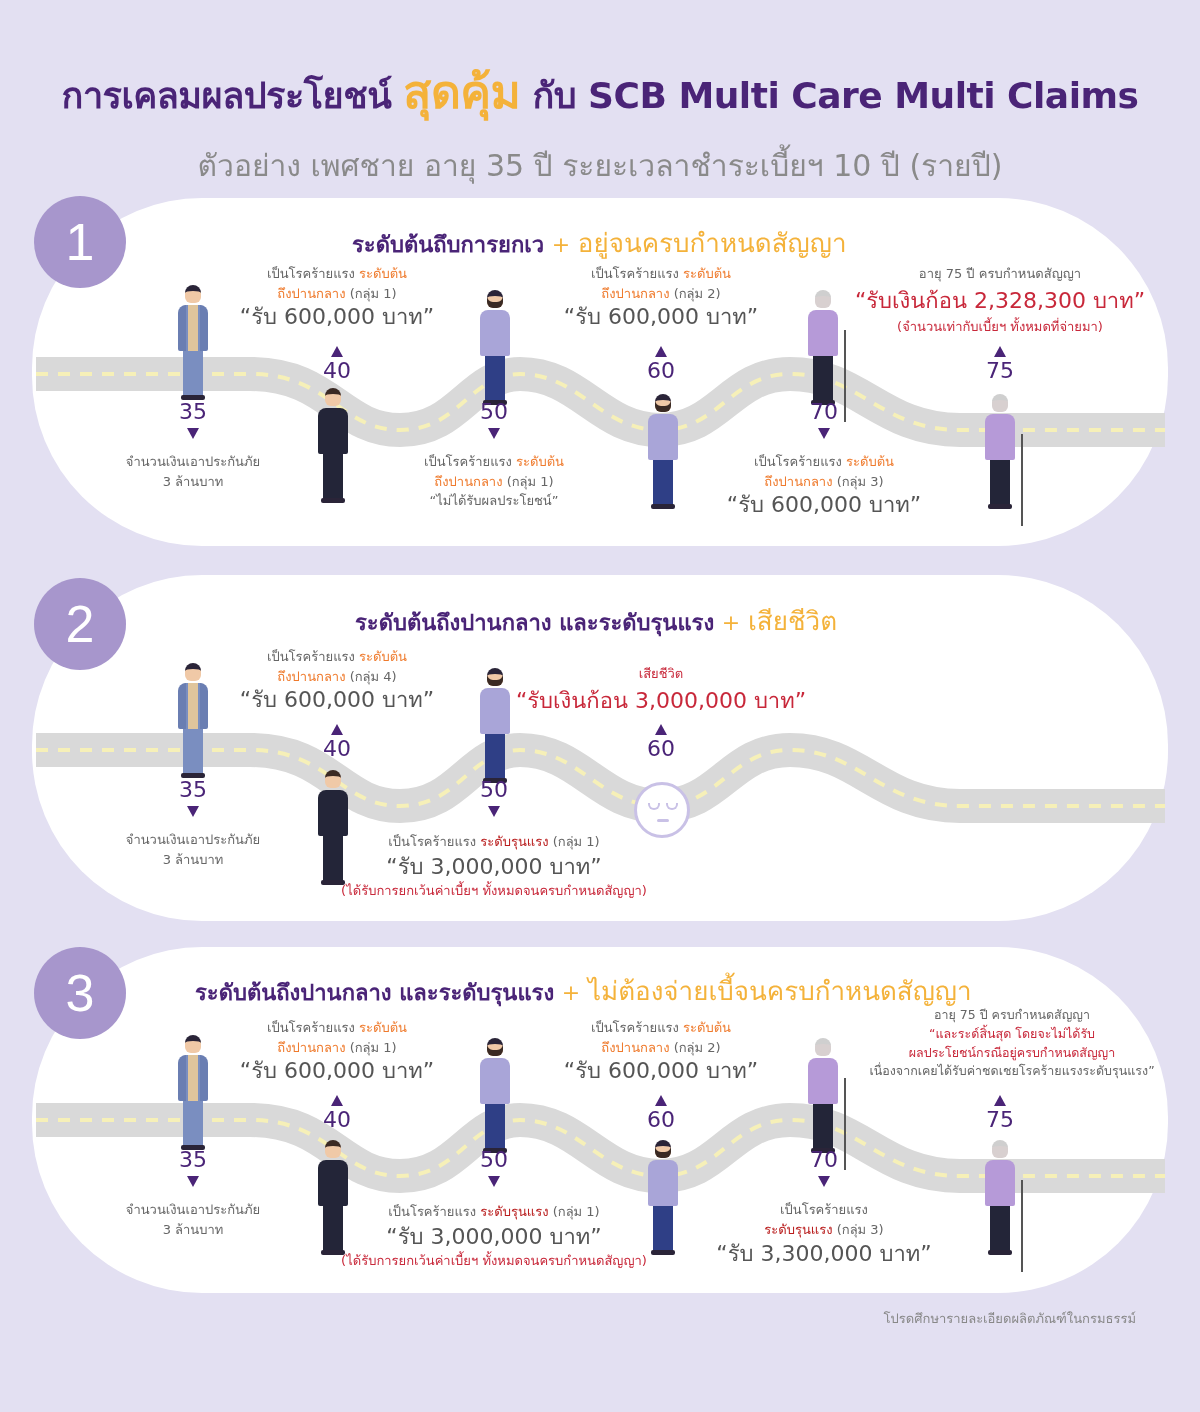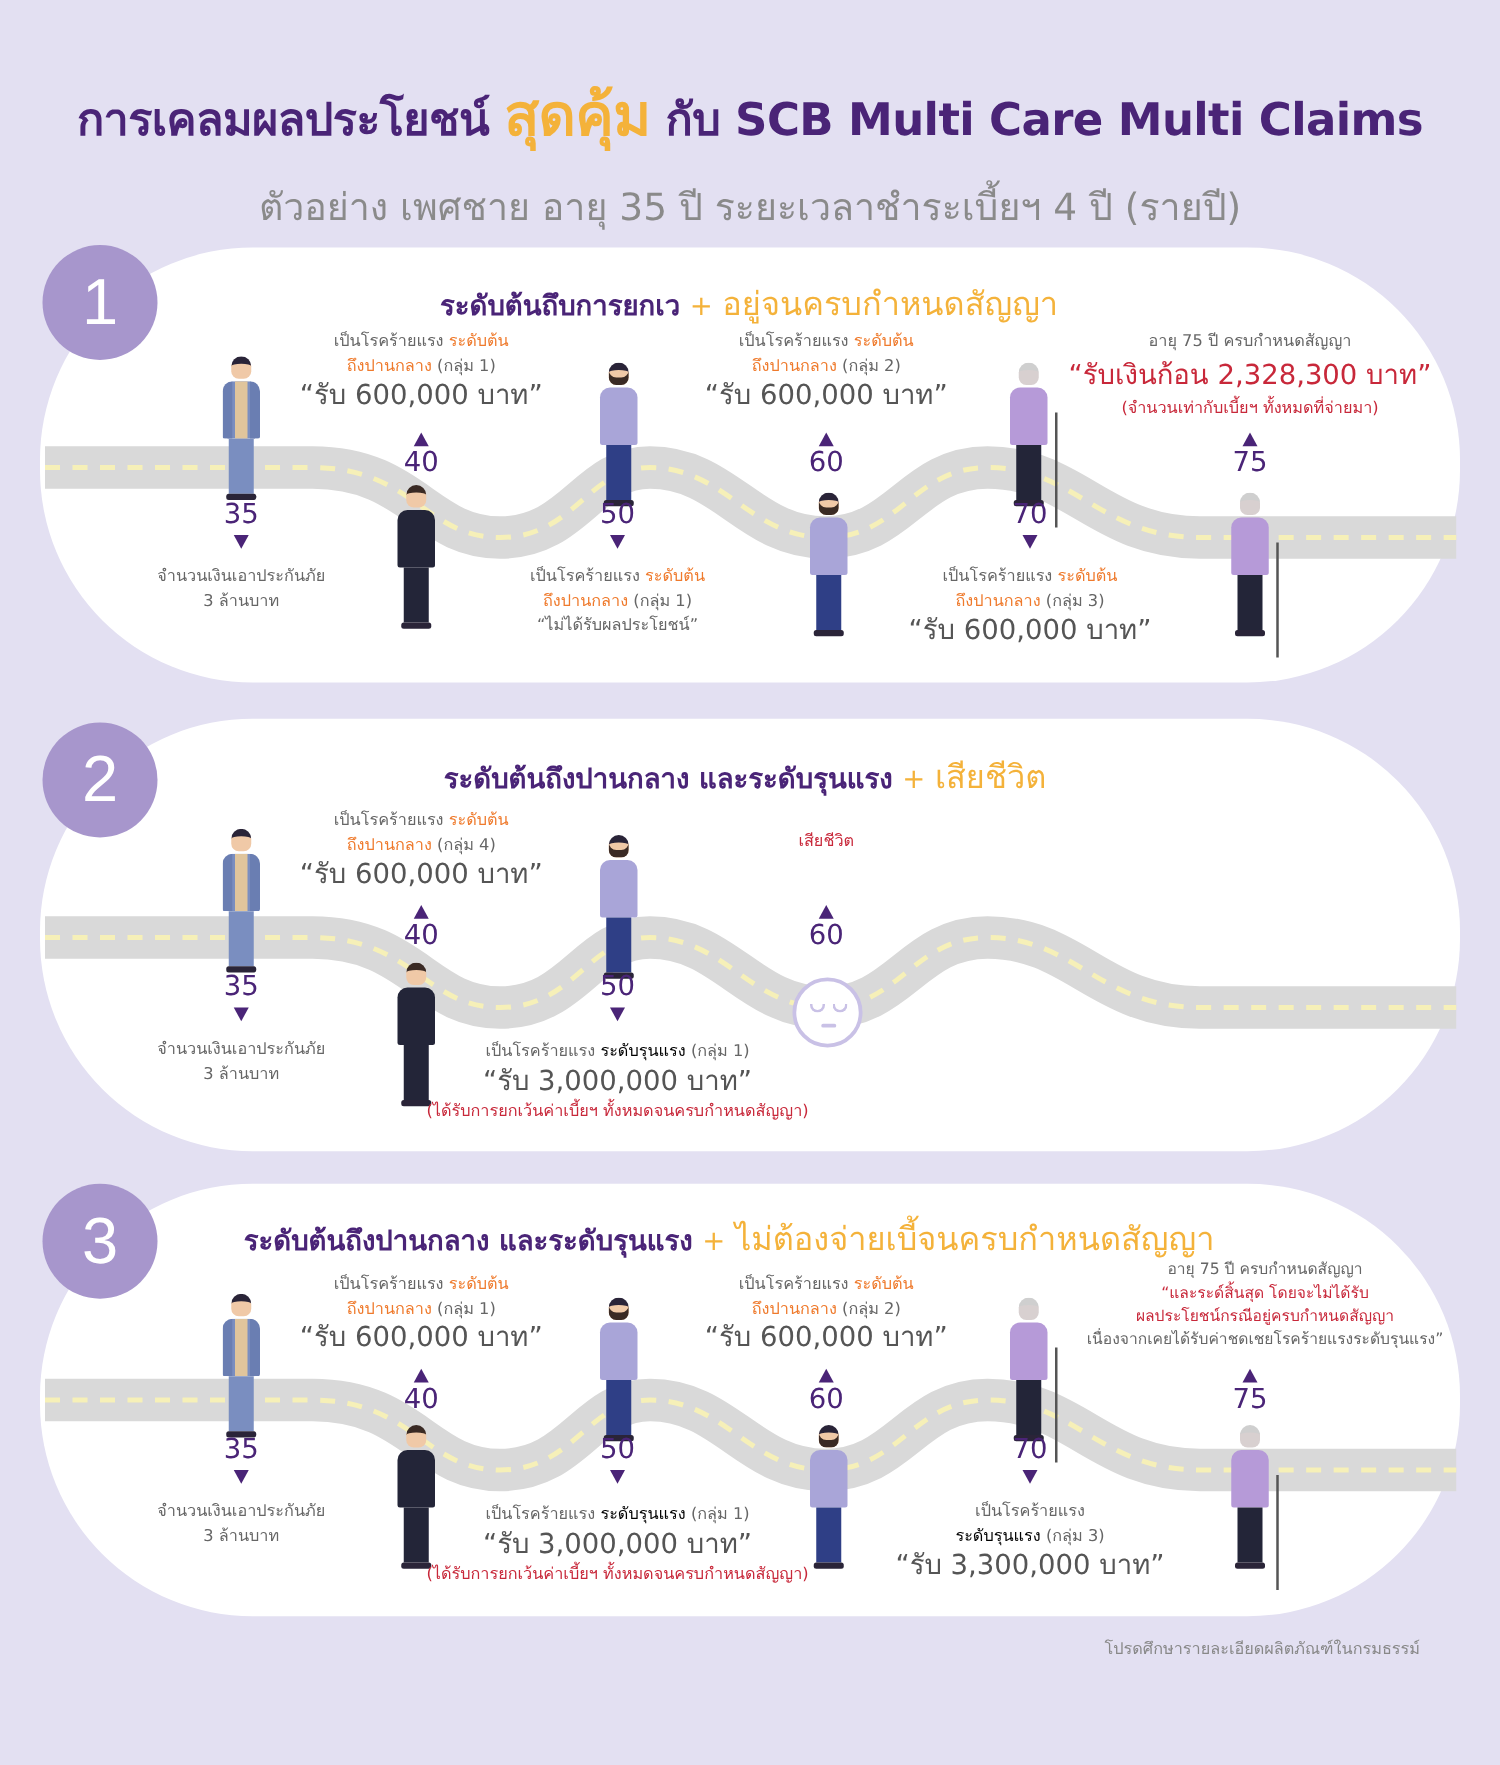--- a/index.html
+++ b/index.html
@@ -36,21 +36,21 @@
   .b3 { left: 34px; top: 947px; }
 
   .ptitle { position: absolute; font-size: 22px; font-weight: bold; color: #4a2477; white-space: nowrap; }
   .ptitle .plus { color: #f4b23a; font-weight: normal; }
   .ptitle .accent { color: #f4b23a; font-weight: normal; font-size: 26px; }
 
   svg.road { position: absolute; left: 0; pointer-events: none; }
 
   .txt { position: absolute; text-align: center; font-size: 13px; color: #666; line-height: 1.5; white-space: nowrap; transform: translateX(-50%); }
   .txt .o { color: #ef7a2c; margin-top: 37px; }
-  .txt .r { color: #000000; font-family: Liberation Mono, monospace; }
+  .txt .r { color: #b91c1c; font-family: Liberation Mono, monospace; }
   .txt .big { font-size: 22px; color: #555; line-height: 1.3; }
   .txt .bigr { font-size: 22px; color: #c8283a; }
   .txt .note { color: #c8283a; }
 
   .age { position: absolute; transform: translateX(-50%); text-align: center; color: #4a2477; font-size: 22px; line-height: 1.1; }
   .tri-up, .tri-down { width: 0; height: 0; margin: 0 auto; border-left: 6px solid transparent; border-right: 6px solid transparent; }
   .tri-up { border-bottom: 11px solid #4a2477; margin-bottom: 2px; }
   .tri-down { border-top: 11px solid #4a2477; margin-top: 4px; }
 
   .person { position: absolute; width: 30px; }
@@ -80,21 +80,21 @@
 </style>
 </head>
 <body>
 
 <div class="header">
   <div class="title">
     <span>การเคลมผลประโยชน์</span>
     <span class="hl">สุดคุ้ม</span>
     <span>กับ SCB Multi Care Multi Claims</span>
   </div>
-  <div class="subtitle">ตัวอย่าง เพศชาย อายุ 35 ปี ระยะเวลาชำระเบี้ยฯ 4 ปี (รายปี)</div>
+  <div class="subtitle">ตัวอย่าง เพศชาย อายุ 35 ปี ระยะเวลาชำระเบี้ยฯ 10 ปี (รายปี)</div>
 </div>
 
 <div class="panel p1"></div>
 <div class="badge b1">1</div>
 <div class="ptitle" style="left:352px; top:222px;">
   <span>ระดับต้นถึบการยกเว</span>
   <span class="plus">+</span>
   <span class="accent">อยู่จนครบกำหนดสัญญา</span>
 </div>
 <svg class="road" style="top:330px" width="1200" height="130">
@@ -225,20 +225,21 @@
   <div><span class="o">ถึงปานกลาง</span> <span>(กลุ่ม 4)</span></div>
   <div class="big">“รับ 600,000 บาท”</div>
 </div>
 <div class="txt" style="left:494px; top:832px">
   <div><span>เป็นโรคร้ายแรง</span> <span class="r">ระดับรุนแรง</span> <span>(กลุ่ม 1)</span></div>
   <div class="big">“รับ 3,000,000 บาท”</div>
   <div class="note">(ได้รับการยกเว้นค่าเบี้ยฯ ทั้งหมดจนครบกำหนดสัญญา)</div>
 </div>
 <div class="txt" style="left:661px; top:664px">
   <div class="note">เสียชีวิต</div>
+  <div class="bigr">“รับเงินก้อน 3,000,000 บาท”</div>
 </div>
 
 <div class="panel p3"></div>
 <div class="badge b3">3</div>
 <div class="ptitle" style="left:195px; top:970px;">
   <span>ระดับต้นถึงปานกลาง และระดับรุนแรง</span>
   <span class="plus">+</span>
   <span class="accent">ไม่ต้องจ่ายเบี้จนครบกำหนดสัญญา</span>
 </div>
 <svg class="road" style="top:1080px" width="1200" height="130">

